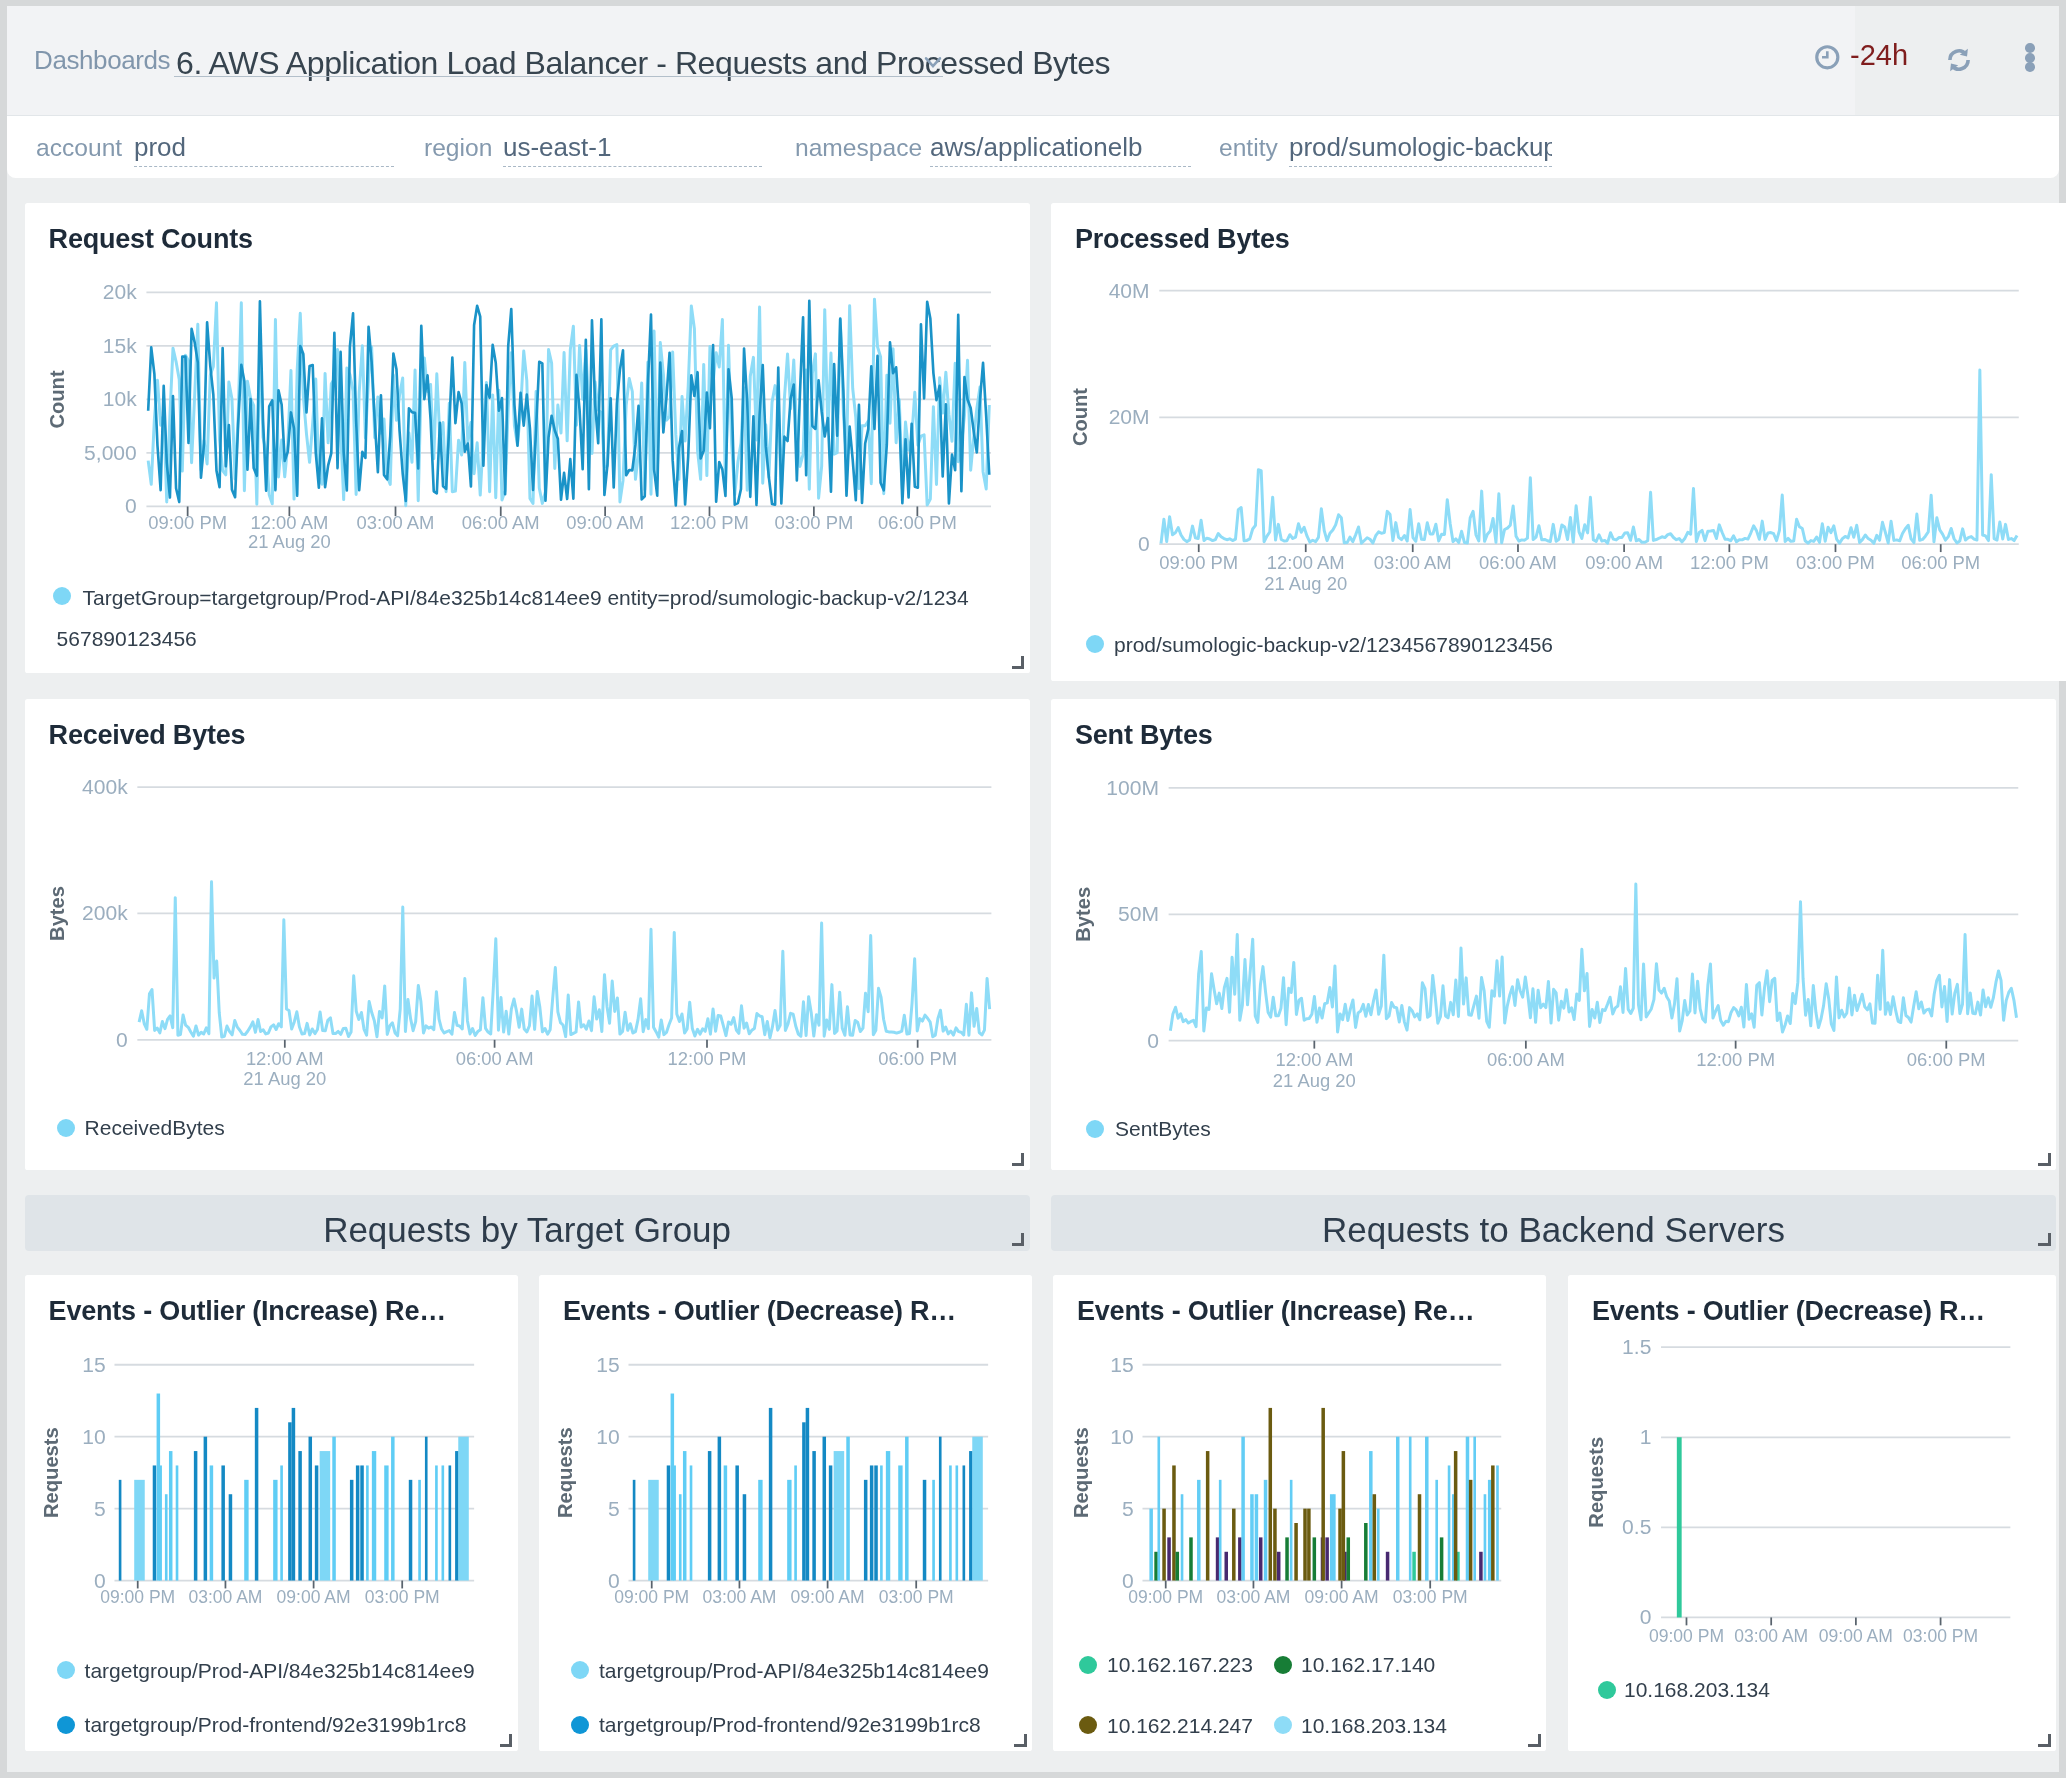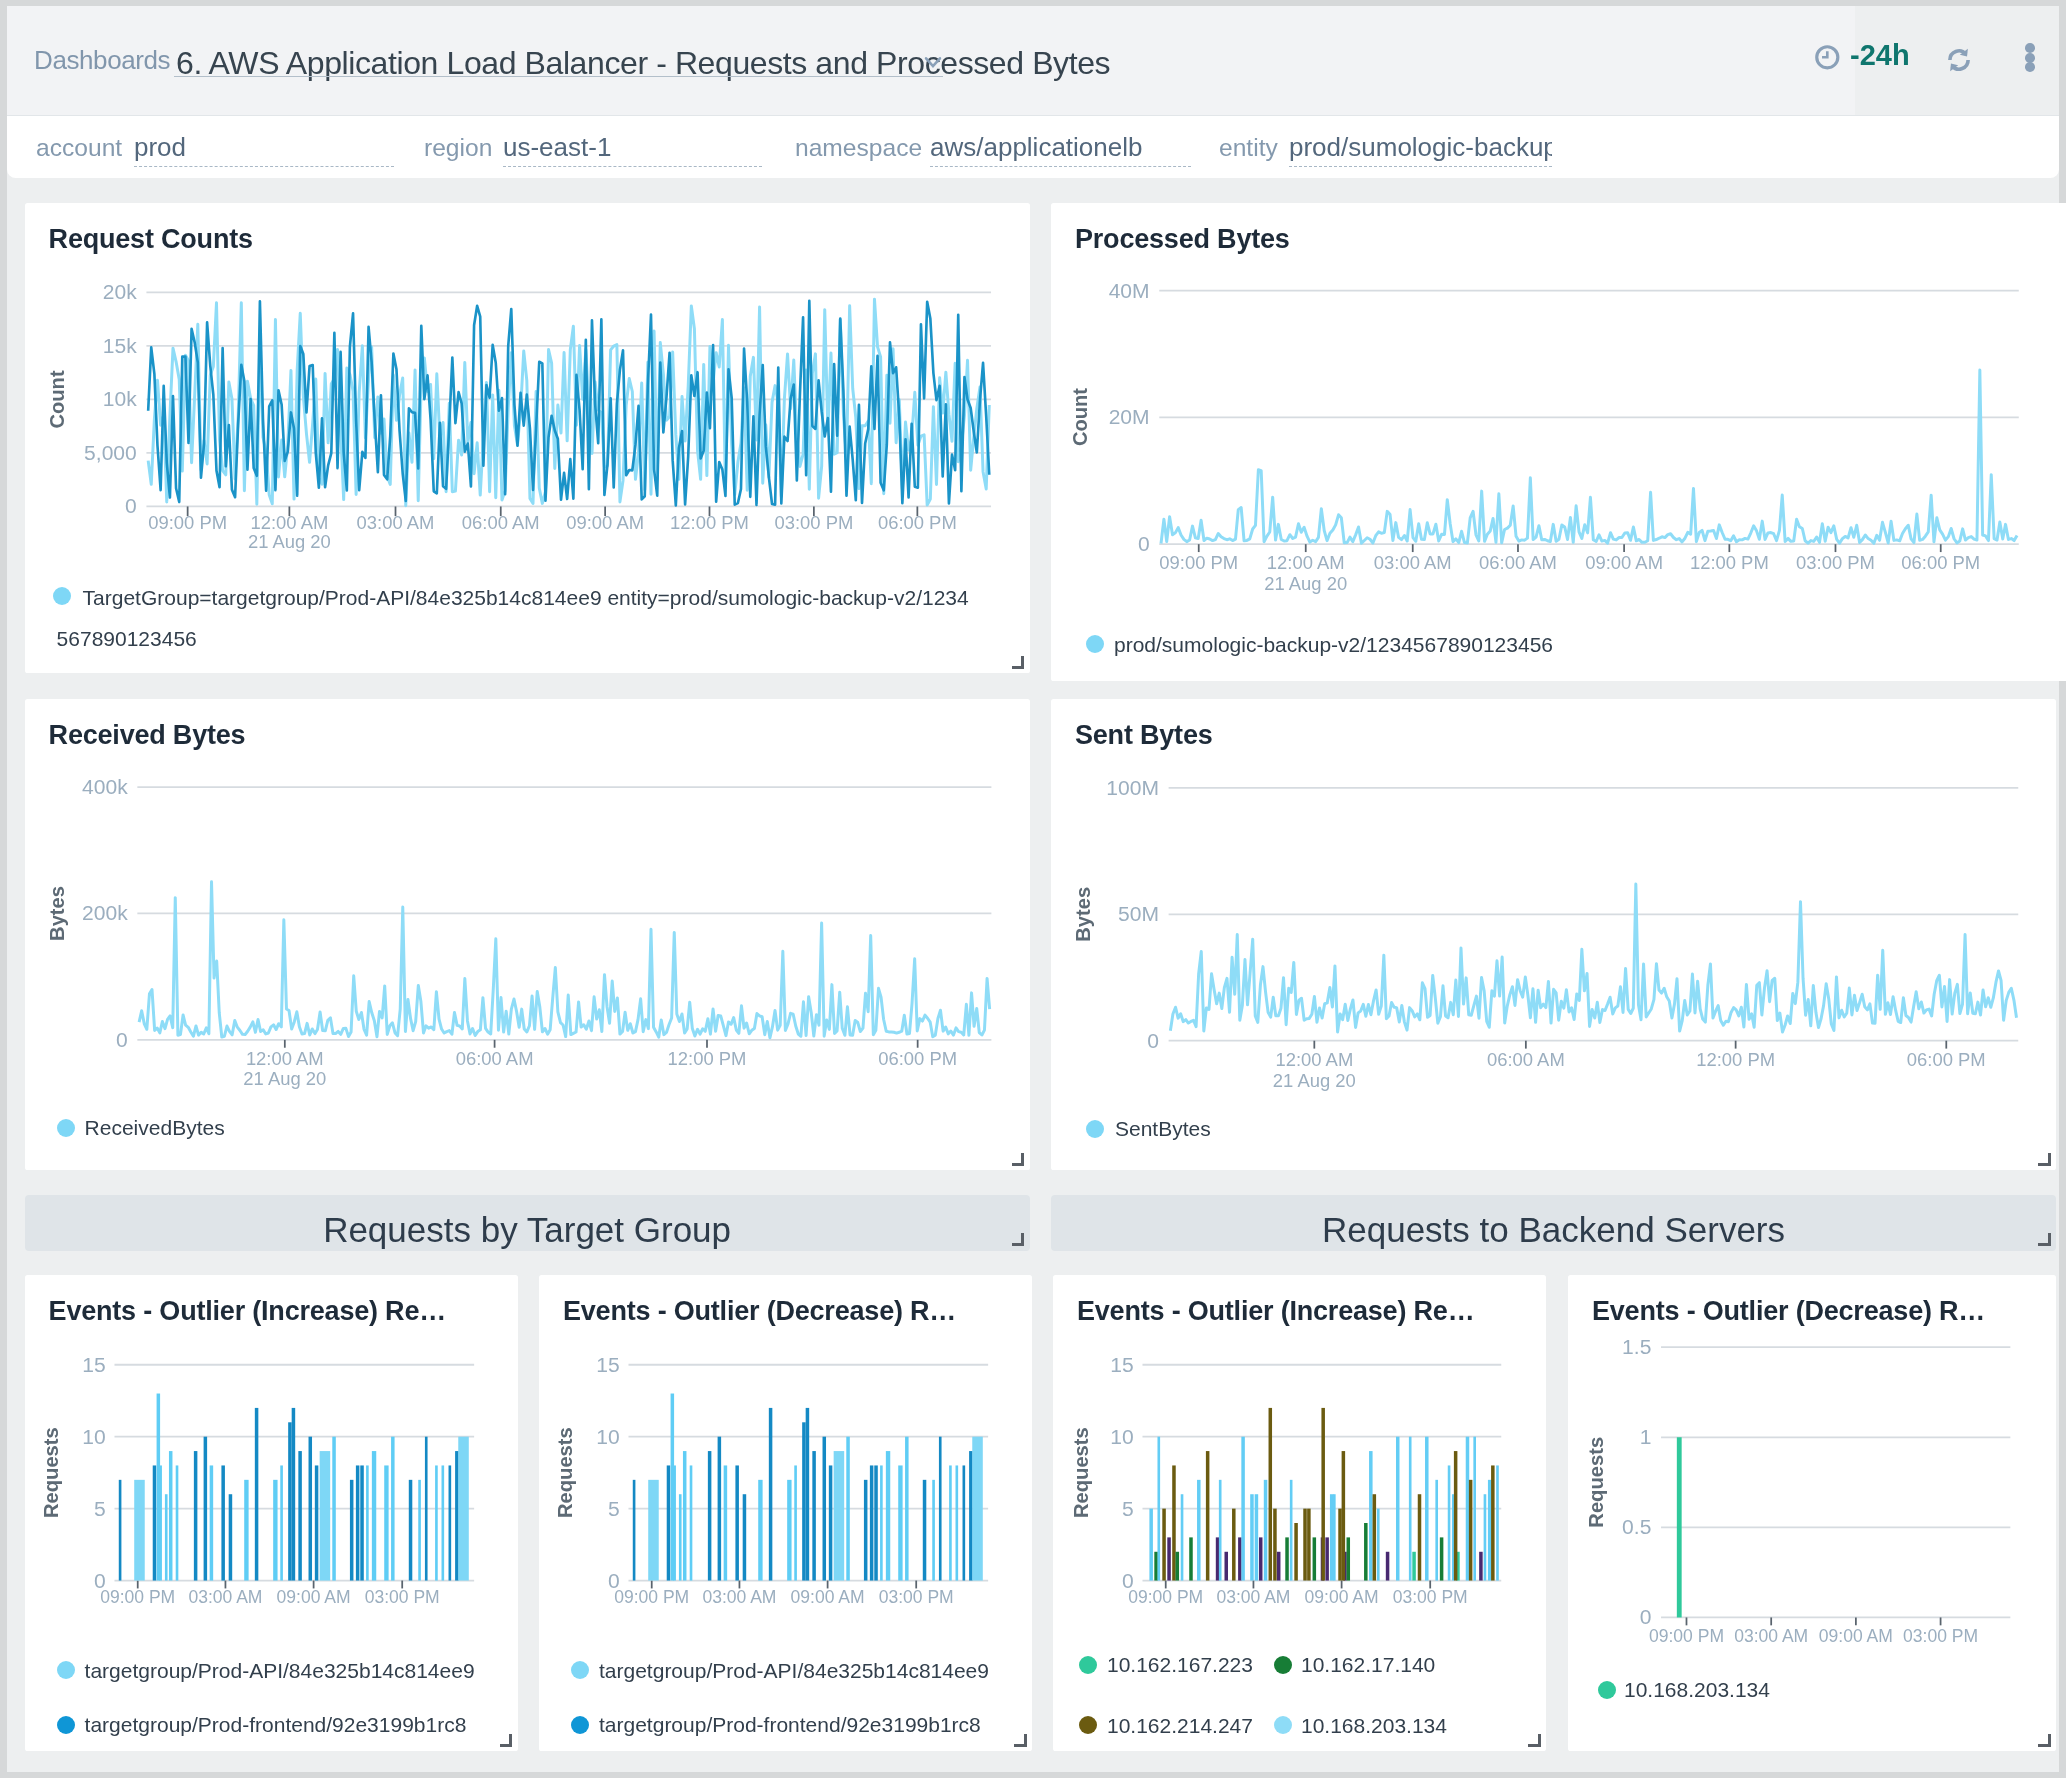--- a/index.html
+++ b/index.html
@@ -20,21 +20,21 @@
     <div style="position:absolute;left:27px;top:39px;font-size:26px;letter-spacing:-0.4px;color:#8196ac">Dashboards</div>
     <div style="position:absolute;left:169px;top:39px;font-size:32px;color:#37444f;letter-spacing:-0.4px">6. AWS Application Load Balancer - Requests and Processed Bytes</div>
     <div style="position:absolute;left:167px;top:70px;width:769px;border-top:1.8px solid #b3bfca"></div>
     <svg style="position:absolute;left:913px;top:47px" width="26" height="19.3" viewBox="0 0 30 22">
       <path d="M7 6 L15 15 L23 6" fill="none" stroke="#8aa0b8" stroke-width="3" stroke-linecap="round"></path>
     </svg>
     <svg style="position:absolute;left:1808px;top:39px" width="24.6" height="24.6" viewBox="0 0 28 28">
       <circle cx="14" cy="14" r="12" fill="none" stroke="#8aa0b8" stroke-width="3.6"></circle>
       <path d="M14 7 L14 14 L8 14" fill="none" stroke="#8aa0b8" stroke-width="3"></path>
     </svg>
-    <div style="position:absolute;left:1843px;top:33px;font-size:29px;font-weight:700;color:#0f766e">-24h</div>
+    <div style="position:absolute;left:1843px;top:33px;font-size:29px;font-weight:400;color:#7f1d1d">-24h</div>
     <svg style="position:absolute;left:1938px;top:40px" width="28" height="28" viewBox="0 0 24 24">
       <path d="M4.2 12 a7.8 7.8 0 0 1 13.7 -5.1" fill="none" stroke="#8aa0b8" stroke-width="3.1"></path>
       <path d="M19.6 2.4 L18.9 8.9 L12.7 7.4 Z" fill="#8aa0b8"></path>
       <path d="M19.8 12 a7.8 7.8 0 0 1 -13.7 5.1" fill="none" stroke="#8aa0b8" stroke-width="3.1"></path>
       <path d="M4.4 21.6 L5.1 15.1 L11.3 16.6 Z" fill="#8aa0b8"></path>
     </svg>
     <div style="position:absolute;left:2018px;top:37px;width:9.7px;height:9.7px;border-radius:50%;background:#8aa0b8"></div>
     <div style="position:absolute;left:2018px;top:47px;width:9.7px;height:9.7px;border-radius:50%;background:#8aa0b8"></div>
     <div style="position:absolute;left:2018px;top:56px;width:9.7px;height:9.7px;border-radius:50%;background:#8aa0b8"></div>
   </div>

